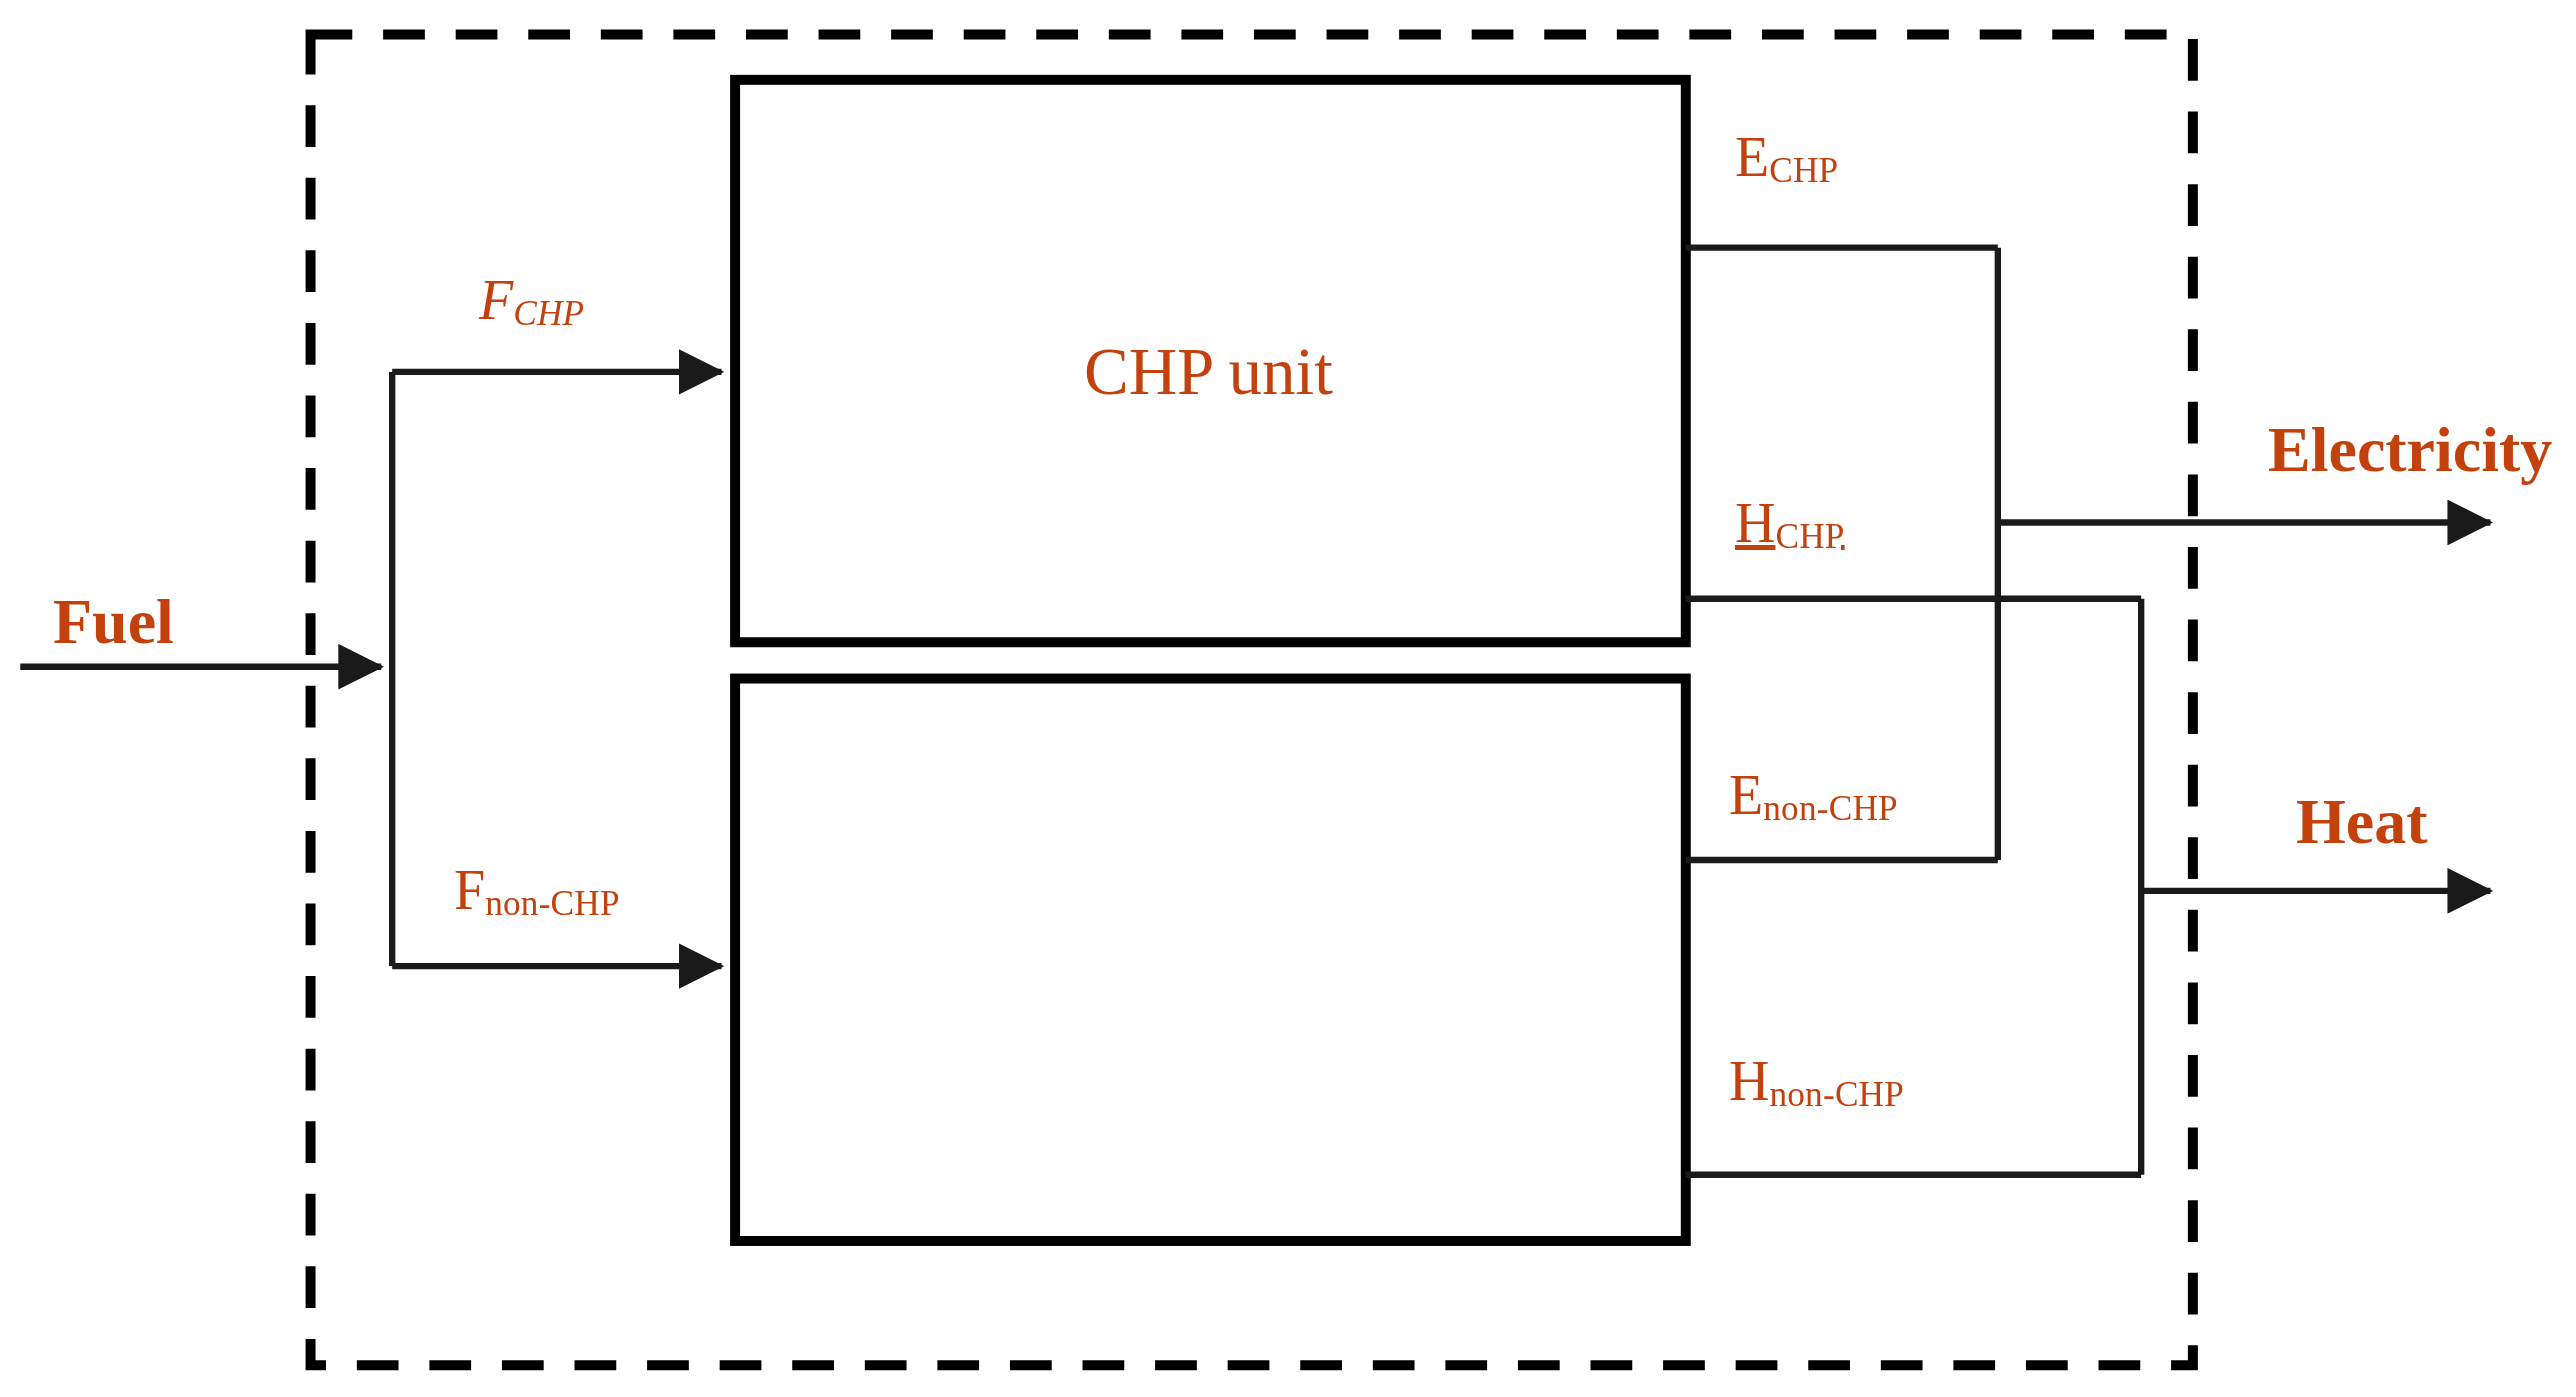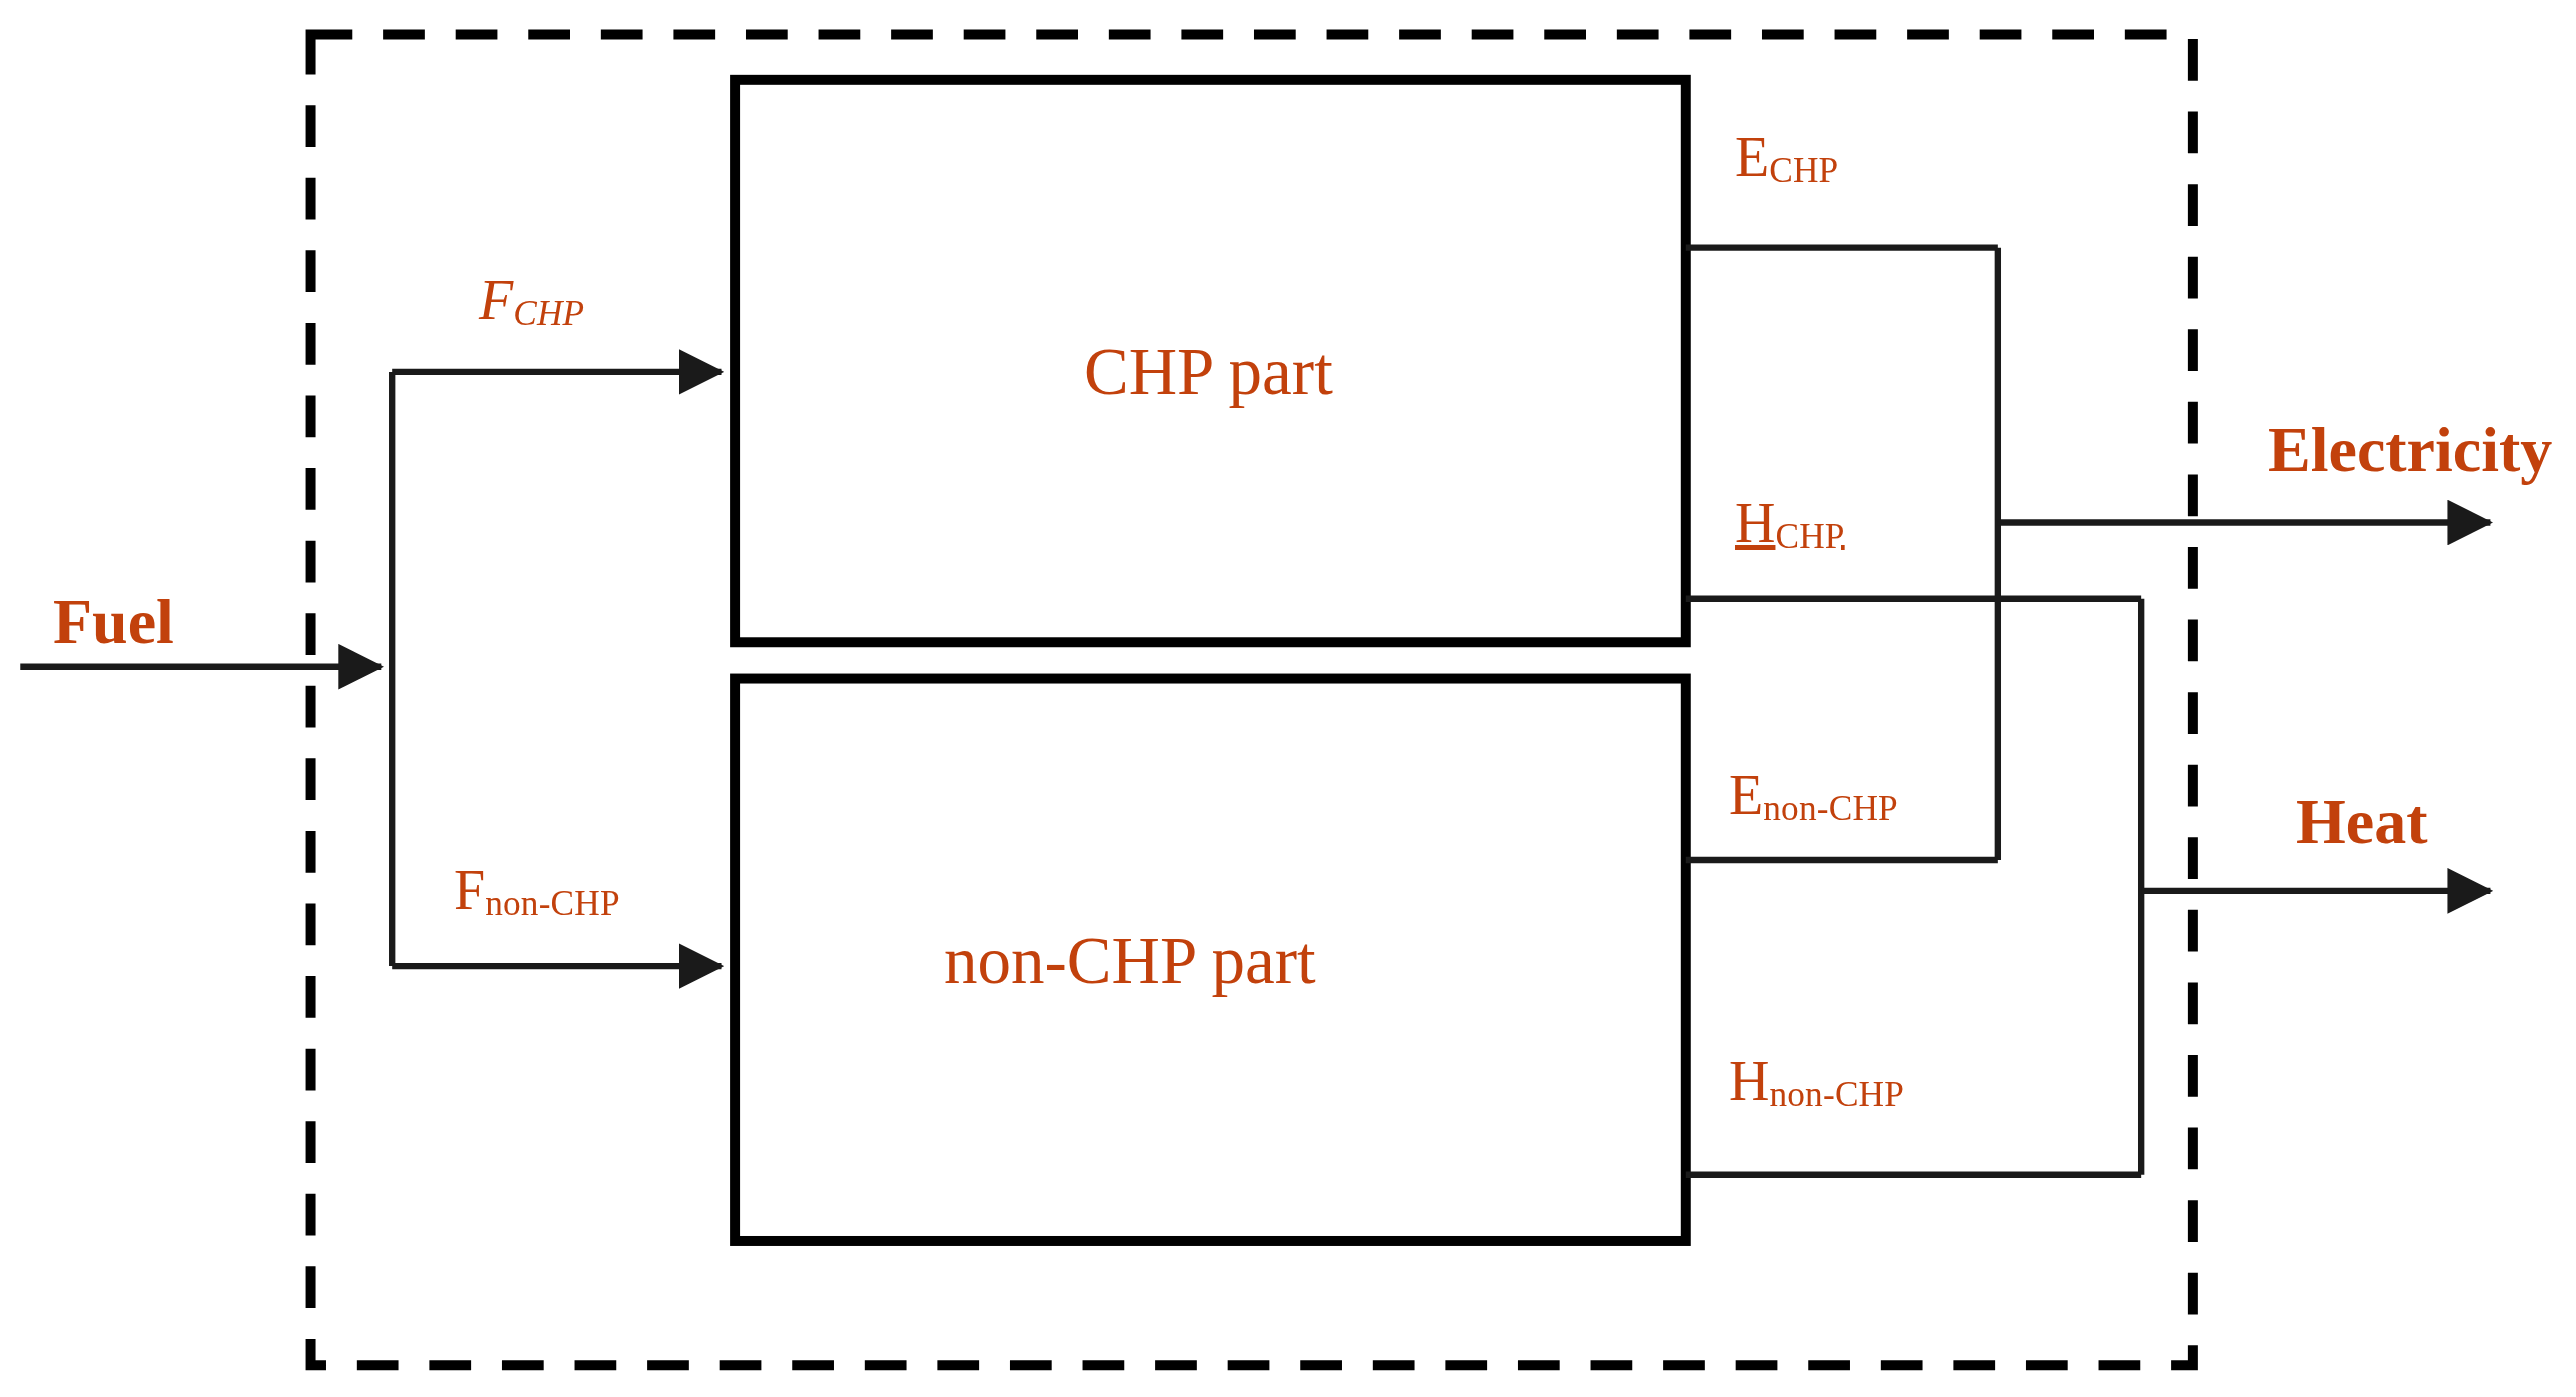--- a/index.html
+++ b/index.html
@@ -90,23 +90,22 @@
   <div class="lbl io-lbl" style="left:53px; top:558px;">Fuel</div>
 
   <div class="lbl flow-lbl" style="left:479px; top:272px;font-style:italic;">
     <span>F</span><span class="subcaps">CHP</span>
   </div>
 
   <div class="lbl flow-lbl" style="left:454px; top:862px;">
     <span>F</span><span class="subcaps">non-CHP</span>
   </div>
 
-  <div class="lbl box-lbl" style="left:1084px; top:338px;">CHP part</div>
+  <div class="lbl box-lbl" style="left:1084px; top:338px;">CHP unit</div>
 
-  <div class="lbl box-lbl" style="left:944px; top:927px;">non-CHP part</div>
 
   <div class="lbl flow-lbl" style="left:1735px; top:129px;">
     <span>E</span><span class="subcaps">CHP</span>
   </div>
 
   <div class="lbl flow-lbl" style="left:1735px; top:495px;text-decoration:underline;">
     <span>H</span><span class="subcaps">CHP</span>
   </div>
 
   <div class="lbl flow-lbl" style="left:1729px; top:767px;">

